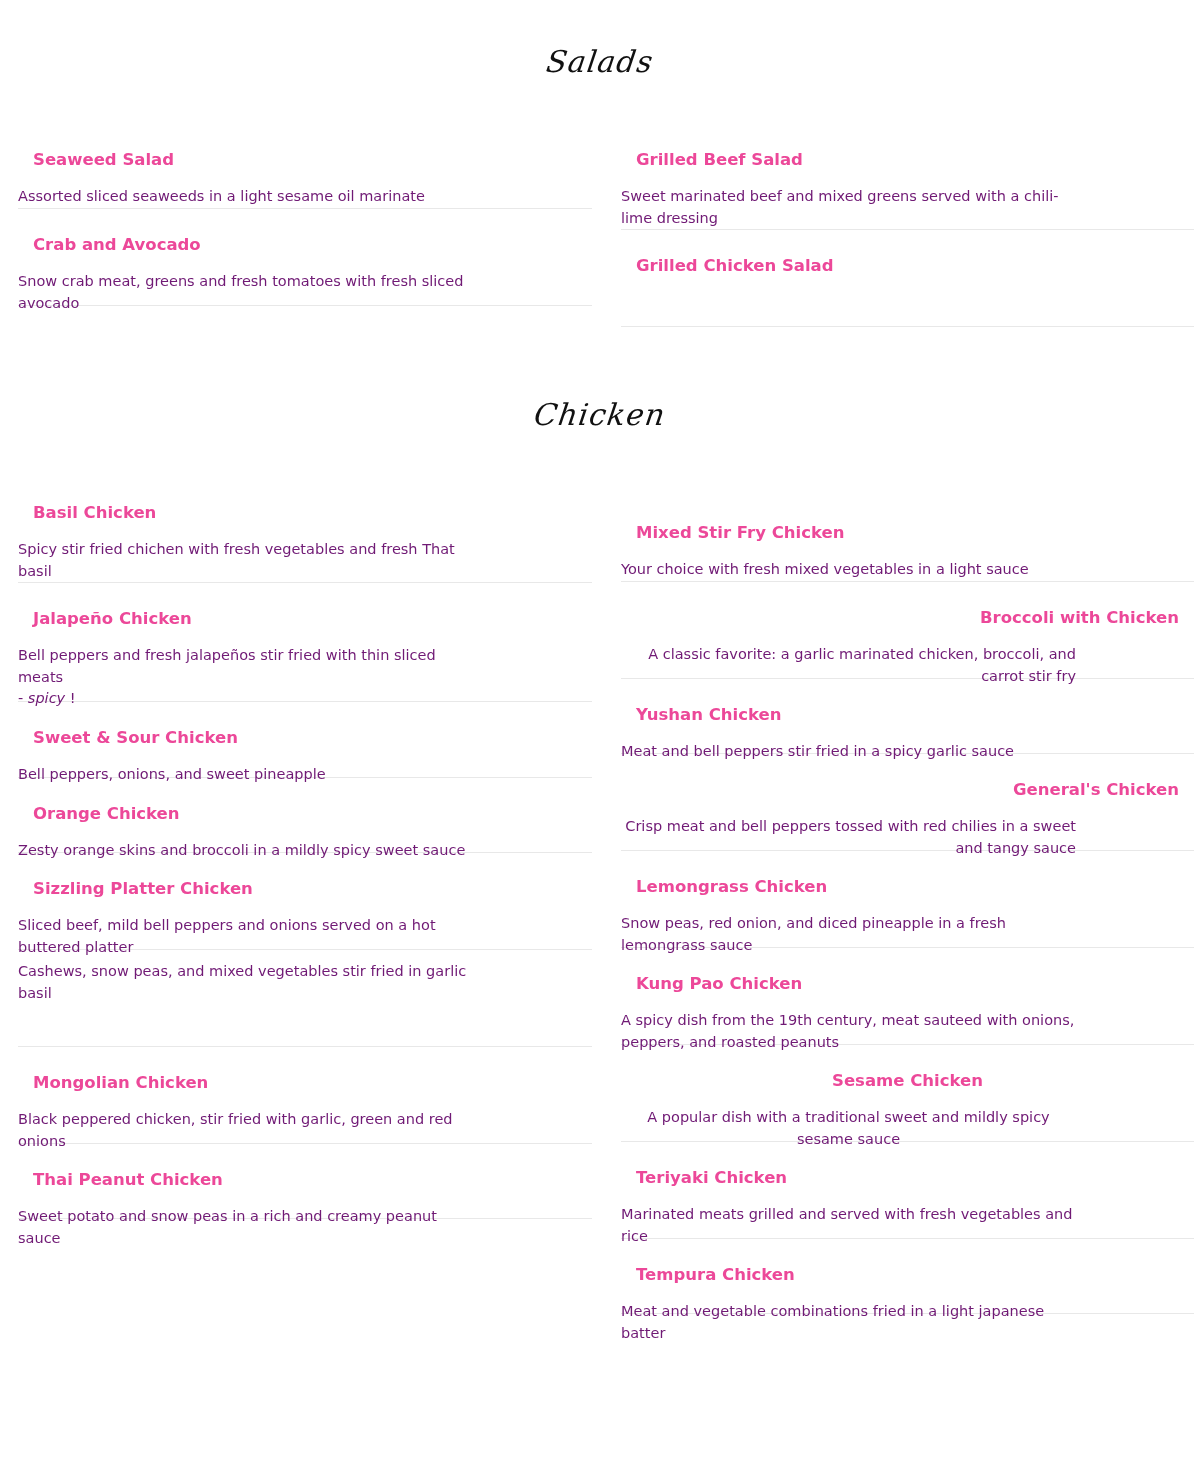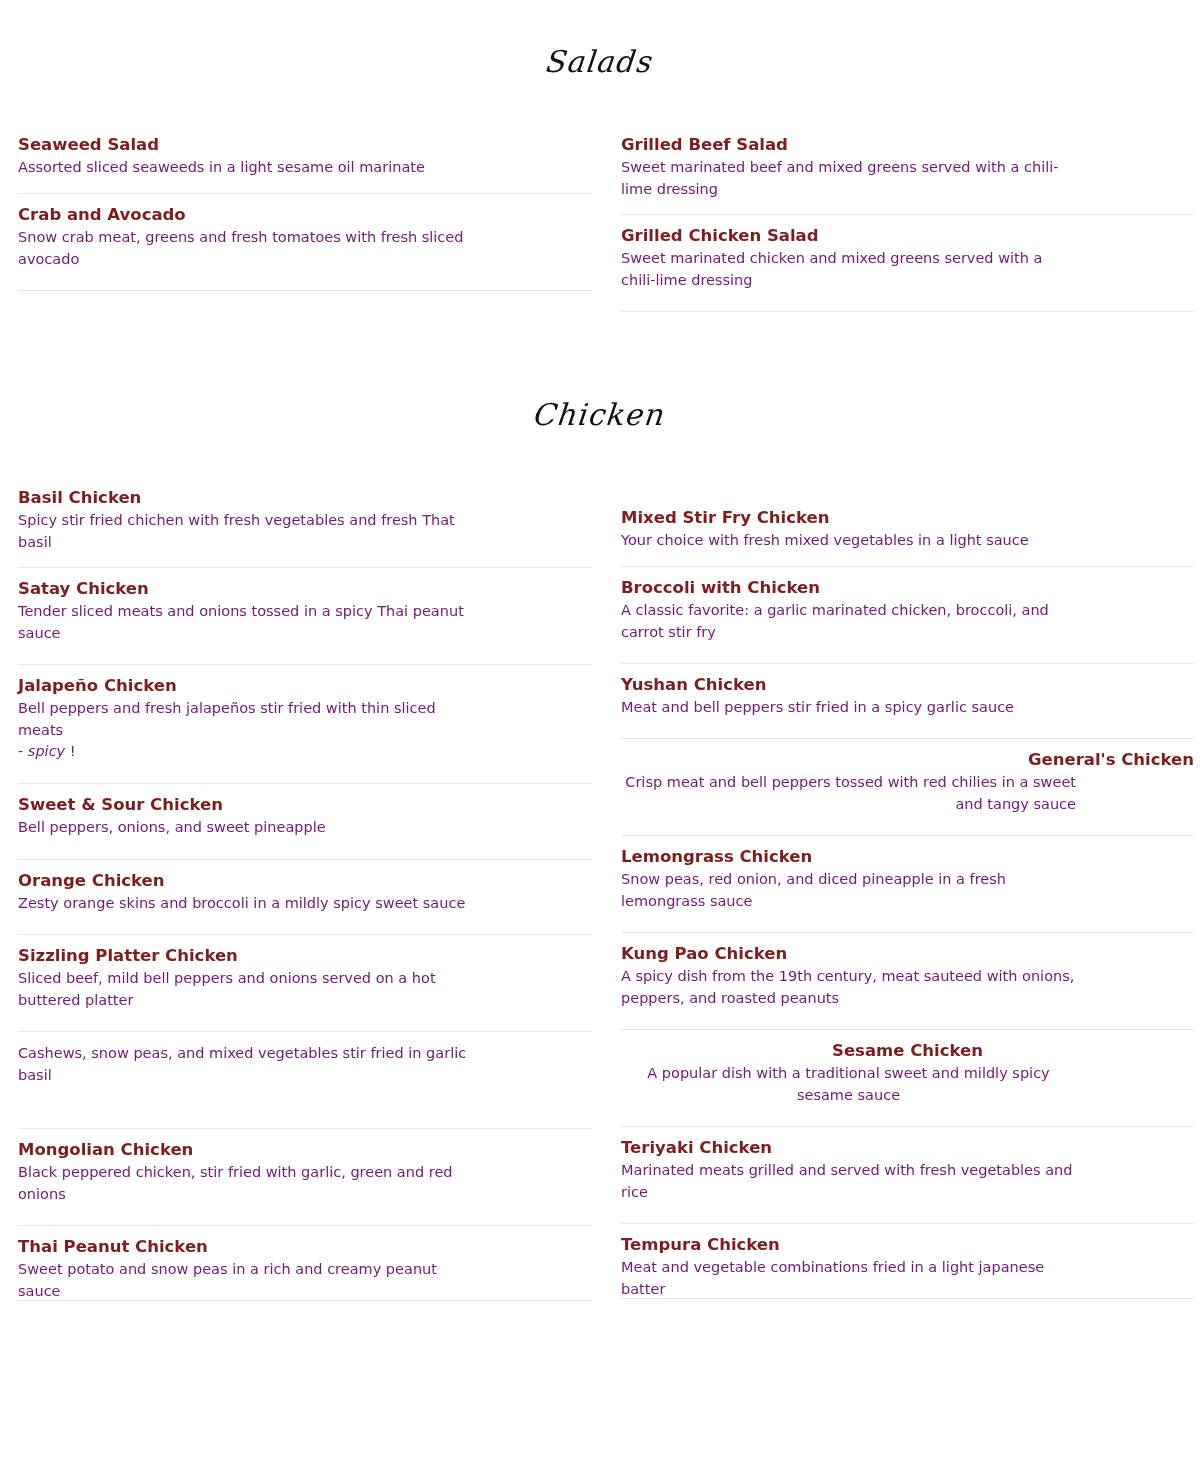--- a/index.html
+++ b/index.html
@@ -38,22 +38,22 @@
       padding-top: 10px;
       padding-bottom: 14px;
       box-sizing: border-box;
       cursor: pointer;
     }
     .item:first-child { padding-top: 0; }
     .item-name {
       font-size: 16.5px;
       font-weight: bold;
       line-height: 22px;
-      color: #7f1d1d;
-      margin: 0;
+      color: #ec4899;
+      margin: 15px;
     }
     .item-desc {
       font-size: 14.5px;
       line-height: 21.5px;
       color: #701a75;
       max-width: 455px;
       margin-top: 1px;
     }
     .col-right .item-desc { max-width: 455px; }
     .desc-extra { font-style: italic; }
@@ -74,34 +74,29 @@
   </div>
 </div>
 
 <div class="column col-right" style="top:134px;">
   <div class="item" style="height:81px;">
     <div class="item-name">Grilled Beef Salad</div>
     <div class="item-desc">Sweet marinated beef and mixed greens served with a chili-lime dressing</div>
   </div>
   <div class="item" style="height:97px;">
     <div class="item-name">Grilled Chicken Salad</div>
-    <div class="item-desc">Sweet marinated chicken and mixed greens served with a chili-lime dressing</div>
   </div>
 </div>
 
 <div class="section-title" style="top:397px;">Chicken</div>
 
 <div class="column col-left" style="top:487px;">
   <div class="item" style="height:81px;">
     <div class="item-name">Basil Chicken</div>
     <div class="item-desc">Spicy stir fried chichen with fresh vegetables and fresh That basil</div>
-  </div>
-  <div class="item" style="height:97px;">
-    <div class="item-name">Satay Chicken</div>
-    <div class="item-desc">Tender sliced meats and onions tossed in a spicy Thai peanut sauce</div>
   </div>
   <div class="item" style="height:119px;">
     <div class="item-name">Jalapeño Chicken</div>
     <div class="item-desc">
       <span>Bell peppers and fresh jalapeños stir fried with thin sliced meats</span>
       <br>
       <span>- </span><span class="desc-extra">spicy</span><span> !</span>
     </div>
   </div>
   <div class="item" style="height:76px;">
@@ -127,21 +122,21 @@
     <div class="item-name">Thai Peanut Chicken</div>
     <div class="item-desc">Sweet potato and snow peas in a rich and creamy peanut sauce</div>
   </div>
 </div>
 
 <div class="column col-right" style="top:507px;">
   <div class="item" style="height:60px;">
     <div class="item-name">Mixed Stir Fry Chicken</div>
     <div class="item-desc">Your choice with fresh mixed vegetables in a light sauce</div>
   </div>
-  <div class="item" style="height:97px;">
+  <div class="item" style="height:97px;text-align:right;">
     <div class="item-name">Broccoli with Chicken</div>
     <div class="item-desc">A classic favorite: a garlic marinated chicken, broccoli, and carrot stir fry</div>
   </div>
   <div class="item" style="height:75px;">
     <div class="item-name">Yushan Chicken</div>
     <div class="item-desc">Meat and bell peppers stir fried in a spicy garlic sauce</div>
   </div>
   <div class="item" style="height:97px;text-align:right;">
     <div class="item-name">General's Chicken</div>
     <div class="item-desc">Crisp meat and bell peppers tossed with red chilies in a sweet and tangy sauce</div>

